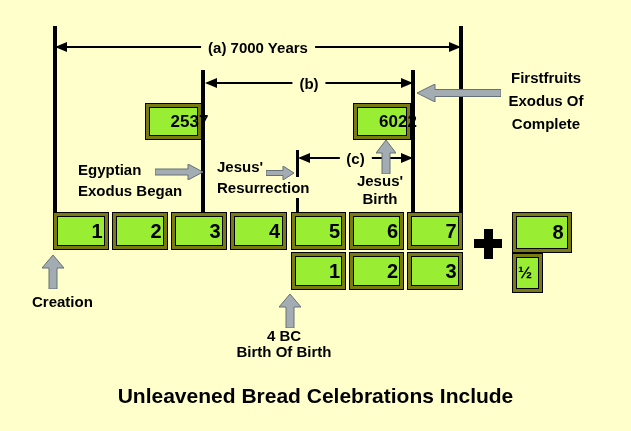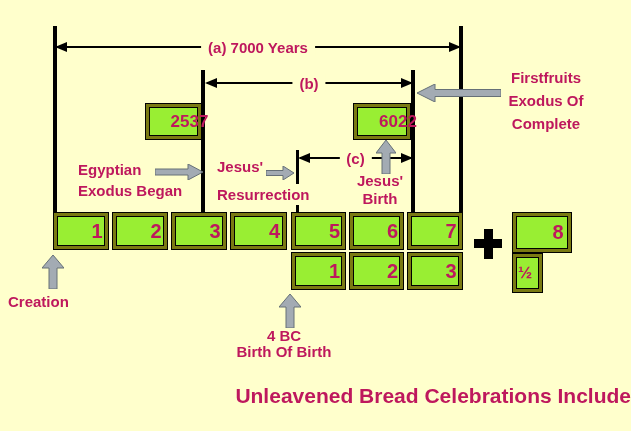--- a/index.html
+++ b/index.html
@@ -1,19 +1,19 @@
 <!DOCTYPE html>
 <html><head>
 <meta charset="utf-8">
 <style>
   html,body { margin:0; padding:0; }
   body { font-family: "Liberation Sans", sans-serif; background:#FFFFCC; }
   #stage {
     position:relative; width:631px; height:431px; background:#FFFFCC;
-    overflow:hidden; font-weight:bold; color:#be185d;
+    overflow:hidden; font-weight:bold; color:#000000;
   }
   .vline { position:absolute; background:#000; }
   
   .measure { position:absolute; height:18px; }
   .measure .mline { position:absolute; left:2px; right:2px; top:8px; height:2px; background:#000; }
   .measure .head-l { position:absolute; left:0; top:4px; width:0; height:0;
     border-right:12px solid #000; border-top:5px solid transparent; border-bottom:5px solid transparent; }
   .measure .head-r { position:absolute; right:0; top:4px; width:0; height:0;
     border-left:12px solid #000; border-top:5px solid transparent; border-bottom:5px solid transparent; }
   .measure .mlabel { position:absolute; left:50%; top:50%; transform:translate(-50%,-50%);
@@ -25,22 +25,22 @@
   .gbox.badge .inner { font-size:17px; }
   .gbox.halfbox .inner { font-size:17px; justify-content:flex-start; padding-left:1px; }
   
   .tlabel { position:absolute; font-size:15px; line-height:21px; white-space:nowrap; }
   .tlabel.center { text-align:center; }
   .gray-arrow { position:absolute; }
   .plus { position:absolute; width:28px; height:30px; }
   .plus .bar-h { position:absolute; left:0; top:10px; width:28px; height:9px; background:#000; }
   .plus .bar-v { position:absolute; left:10px; top:0; width:9px; height:30px; background:#000; }
   .plus .sr { position:absolute; width:1px; height:1px; overflow:hidden; clip:rect(0 0 0 0); }
-  .title { position:absolute; left:0; right:0; top:384px; text-align:right; font-size:21px; }
-  .bgpatch { background:#FFFFCC;margin-top:7px; }
+  .title { position:absolute; left:0; right:0; top:384px; text-align:center; font-size:21px; }
+  .bgpatch { background:#FFFFCC; }
 </style>
 </head>
 <body>
 
 <div id="stage">
 
   <div class="vline" style="left:53px; top:26px; width:4px; height:187px;"></div>
   <div class="vline" style="left:459px; top:26px; width:4px; height:187px;"></div>
   <div class="vline" style="left:201px; top:70px; width:4px; height:143px;"></div>
   <div class="vline" style="left:411px; top:70px; width:4px; height:143px;"></div>
@@ -146,21 +146,21 @@
   <div class="gbox" style="left:512px; top:212px; width:60px; height:41px;">
       <div class="inner">8</div>
     </div>
   <div class="gbox halfbox" style="left:512px; top:253px; width:31px; height:40px;">
       <div class="inner">½</div>
     </div>
 
   <svg class="gray-arrow" style="left:42px; top:255px;" width="22" height="34">
     <polygon points="11,0 22,13 15,13 15,34 7,34 7,13 0,13" fill="#A3ABB3" stroke="#667077" stroke-width="1"></polygon>
   </svg>
-  <div class="tlabel" style="left:8px; top:291px;">Creation</div>
+  <div class="tlabel" style="left:32px; top:291px;">Creation</div>
 
   <svg class="gray-arrow" style="left:279px; top:294px;" width="22" height="34">
     <polygon points="11,0 22,13 15,13 15,34 7,34 7,13 0,13" fill="#A3ABB3" stroke="#667077" stroke-width="1"></polygon>
   </svg>
   <div class="tlabel center" style="left:225px; top:328px; width:118px; line-height:16px;">
     <div>4 BC</div>
     <div>Birth Of Birth</div>
   </div>
 
   <div class="title">Unleavened Bread Celebrations Include</div>

